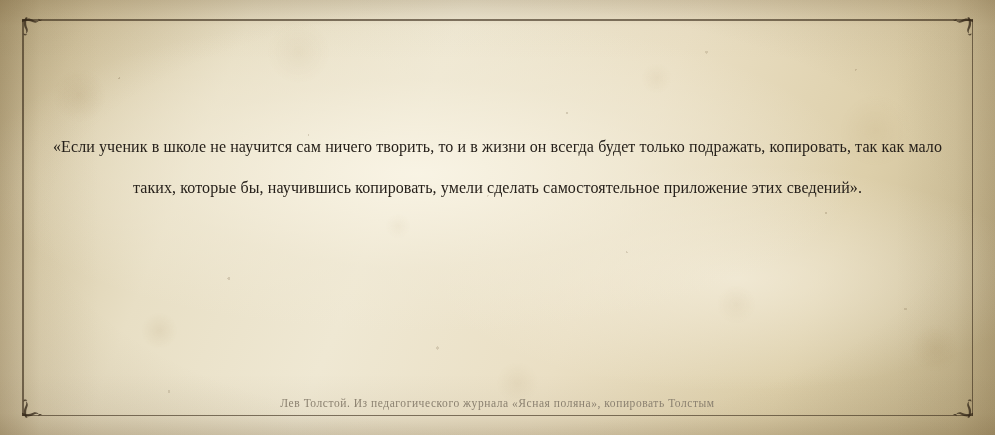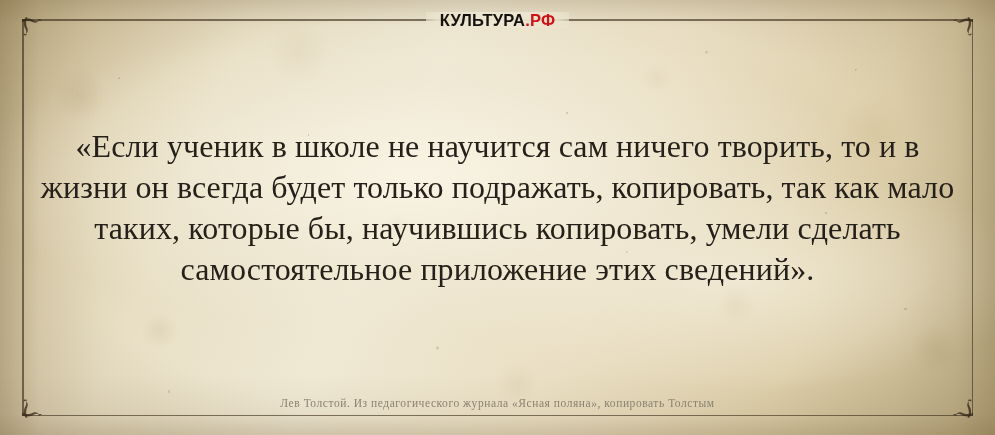--- a/index.html
+++ b/index.html
@@ -141,21 +141,21 @@
   
   .quote-area {
     position: absolute;
     left: 38px;
     right: 38px;
     top: 126px;
     text-align: center;
   }
   .quote-text {
     font-family: "Liberation Serif", "DejaVu Serif", serif;
-    font-size: 32px;
+    font-size: 16px;
     line-height: 41px;
     color: #26201a;
     letter-spacing: 0.1px;
     margin: 0;
     text-rendering: optimizeLegibility;
   }
 
   
   .attribution {
     position: absolute;
@@ -216,26 +216,20 @@
     <div class="corner br">
       <svg viewBox="0 0 42 42" aria-hidden="true">
         <path d="M6 9.5 C10 6.6, 14.5 7.4, 17.5 9.2 C19.4 10.3, 21.2 10.6, 23 9.6 C21.6 11.6, 19.3 12.2, 17.2 11.3 C14 10.0, 10 9.2, 6 11.3 Z" fill="currentColor"></path>
         <path d="M9.8 6.2 C7 10.2, 7.6 14.6, 9.3 17.6 C10.4 19.5, 10.7 21.3, 9.7 23.1 C11.7 21.7, 12.3 19.4, 11.4 17.3 C10.1 14.1, 9.4 10.2, 11.5 6.2 Z" fill="currentColor"></path>
         <path d="M7.6 22.2 C8.8 23.4, 10.2 23.6, 11.3 23.0 C10.6 24.4, 9.0 24.8, 7.8 24.0 Z" fill="currentColor"></path>
         <path d="M22.4 7.8 C23.6 9.0, 25.0 9.2, 26.1 8.6 C25.4 10.0, 23.8 10.4, 22.6 9.6 Z" fill="currentColor"></path>
       </svg>
     </div>
   </div>
 
-  <div class="logo-band">
-    <div class="logo-plate">
-      <span class="logo-text logo-main">КУЛЬТУРА</span>
-        <span class="logo-text logo-tld">.РФ</span>
-    </div>
-  </div>
 
   <div class="quote-area">
     <p class="quote-text">«Если ученик в школе не научится сам ничего творить, то и в жизни он всегда будет только подражать, копировать, так как мало таких, которые бы, научившись копировать, умели сделать самостоятельное приложение этих сведений».</p>
   </div>
 
   <div class="attribution">
     <p class="attribution-text">Лев Толстой. Из педагогического журнала «Ясная поляна», копировать Толстым</p>
   </div>
 
 </div>

